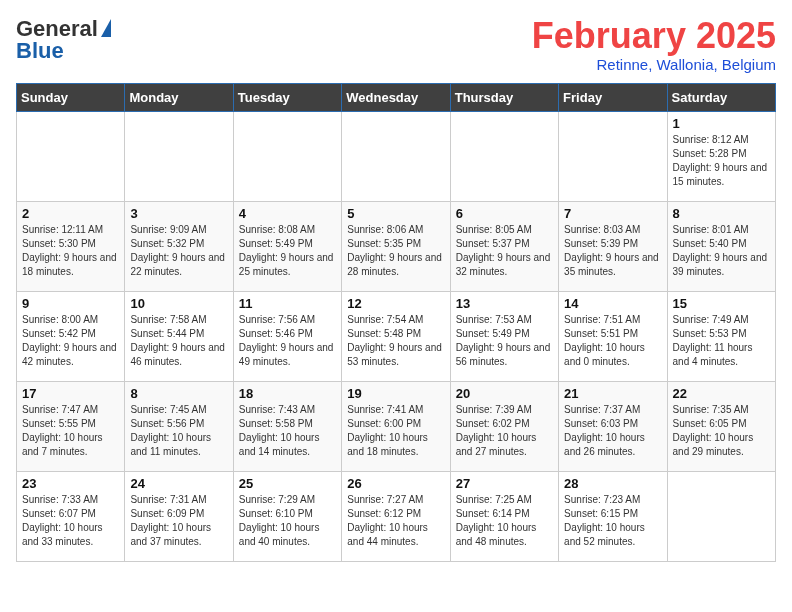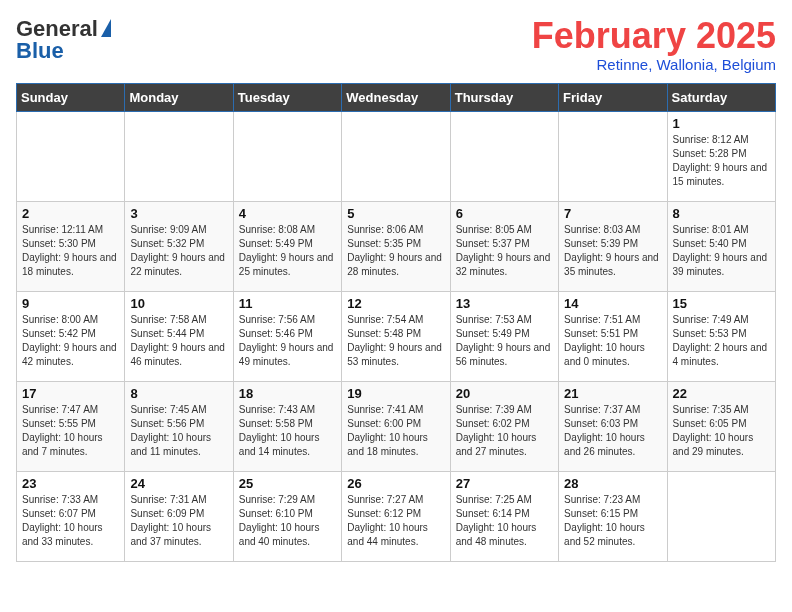--- a/index.html
+++ b/index.html
@@ -231,21 +231,21 @@
             <div>Sunrise: 7:51 AM</div>
             <div>Sunset: 5:51 PM</div>
             <div>Daylight: 10 hours and 0 minutes.</div>
           </div>
         </td>
         <td>
           <span class="day-num">15</span>
           <div class="cell-content">
             <div>Sunrise: 7:49 AM</div>
             <div>Sunset: 5:53 PM</div>
-            <div>Daylight: 2 hours and 4 minutes.</div>
+            <div>Daylight: 11 hours and 4 minutes.</div>
           </div>
         </td>
       </tr>
       <tr>
         <td>
           <span class="day-num">17</span>
           <div class="cell-content">
             <div>Sunrise: 7:47 AM</div>
             <div>Sunset: 5:55 PM</div>
             <div>Daylight: 10 hours and 7 minutes.</div>

